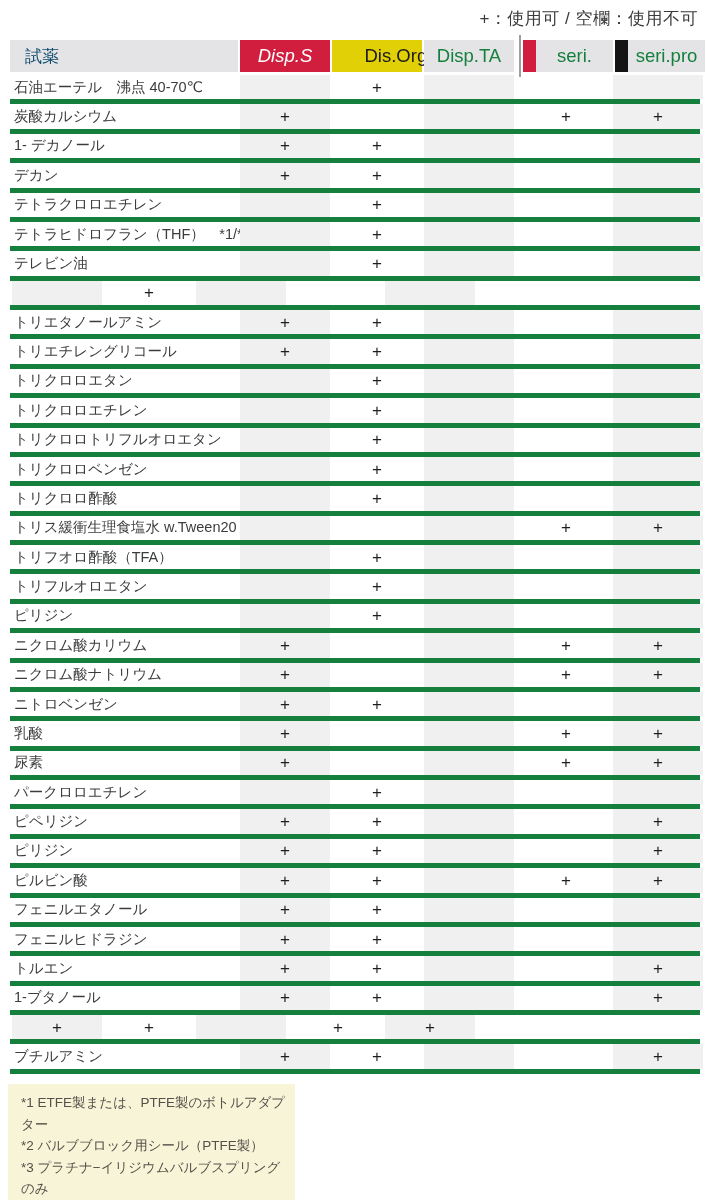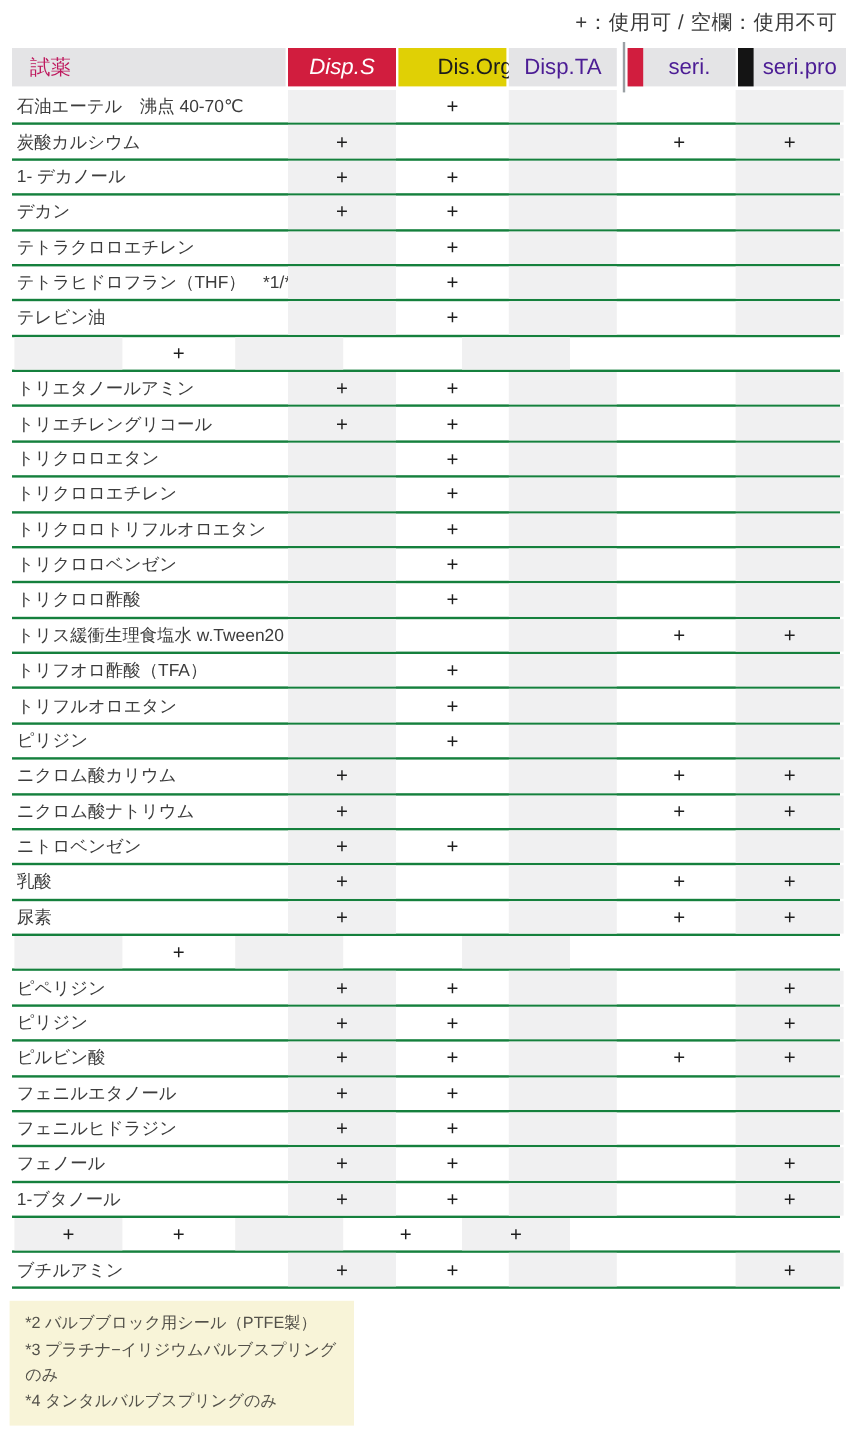--- a/index.html
+++ b/index.html
@@ -18,40 +18,40 @@
 
   
   .table{position:absolute;left:10px;top:40px;width:690px;}
   .header-row{display:flex;height:32px;position:relative;margin-bottom:3px;}
   .cell{box-sizing:border-box;}
   .name-cell{width:228px;flex:0 0 228px;display:flex;align-items:center;}
   .data-cell{width:90px;flex:0 0 90px;margin-left:2px;display:flex;align-items:center;justify-content:center;}
   .gap-left{margin-left:7px;}
 
   .header-name{
-    background:var(--hdr-gray,#e4e4e6);color:#be185d;
+    background:var(--hdr-gray,#e4e4e6);color:#0c4a6e;
     font-size:17px;padding-left:15px;
   }
-  .hdr{font-size:18.5px;color:#4c1d95;}
+  .hdr{font-size:18.5px;color:#15803d;}
   .hdr-red{background:var(--red,#d11d3e);color:#ffffff;font-style:italic;}
   .hdr-yellow{background:var(--yellow,#e0d005);color:#1c1c1c;padding-left:48px;}
   .hdr-gray{background:var(--hdr-gray,#e4e4e6);}
   .hdr-seri{position:relative;padding-left:13px;}
   .vbar{position:absolute;left:0;top:0;bottom:0;width:13px;display:block;}
   .vbar-red{background:var(--red,#d11d3e);}
   .vbar-black{background:#141414;}
   .hdr-divider{
     flex:0 0 2px;width:2px;height:42px;margin-left:5px;margin-top:-5px;
     background:#9aa0a4;
   }
 
   
   .row{
     display:flex;height:29.38px;align-items:center;
-    border-bottom:2px solid #15803d;box-sizing:border-box;
+    border-bottom:5px solid #15803d;box-sizing:border-box;
   }
   .body-name{font-size:14.5px;color:#3c3c3c;padding-left:4px;white-space:nowrap;}
   .band{background:var(--band-gray,#f0f0f1);height:100%;}
   .body-cell{height:100%;}
   .plus{font-size:17px;color:#1e1e1e;line-height:1;}
 
   
   .footnotes{
     position:absolute;left:8px;top:1084px;width:287px;
     background:var(--note-bg,#f8f4d8);
@@ -350,20 +350,21 @@
           <div class="cell data-cell body-cell"></div>
           <div class="cell data-cell body-cell band"></div>
           <div class="cell data-cell body-cell gap-left">
             <span class="plus">+</span>
           </div>
           <div class="cell data-cell body-cell band">
             <span class="plus">+</span>
           </div>
         </div>
         <div class="row">
+          <div class="cell name-cell body-name">パークロロエチレン</div>
           <div class="cell data-cell body-cell band"></div>
           <div class="cell data-cell body-cell">
             <span class="plus">+</span>
           </div>
           <div class="cell data-cell body-cell band"></div>
           <div class="cell data-cell body-cell gap-left"></div>
           <div class="cell data-cell body-cell band"></div>
         </div>
         <div class="row">
           <div class="cell name-cell body-name">ピペリジン</div>
@@ -427,21 +428,21 @@
             <span class="plus">+</span>
           </div>
           <div class="cell data-cell body-cell">
             <span class="plus">+</span>
           </div>
           <div class="cell data-cell body-cell band"></div>
           <div class="cell data-cell body-cell gap-left"></div>
           <div class="cell data-cell body-cell band"></div>
         </div>
         <div class="row">
-          <div class="cell name-cell body-name">フェノール</div>
+          <div class="cell name-cell body-name">トルエン</div>
           <div class="cell data-cell body-cell band">
             <span class="plus">+</span>
           </div>
           <div class="cell data-cell body-cell">
             <span class="plus">+</span>
           </div>
           <div class="cell data-cell body-cell band"></div>
           <div class="cell data-cell body-cell gap-left"></div>
           <div class="cell data-cell body-cell band">
             <span class="plus">+</span>
@@ -487,19 +488,20 @@
           <div class="cell data-cell body-cell band"></div>
           <div class="cell data-cell body-cell gap-left"></div>
           <div class="cell data-cell body-cell band">
             <span class="plus">+</span>
           </div>
         </div>
       </div>
   </div>
 
   <div class="footnotes">
+    <div>*1 ETFE製または、PTFE製のボトルアダプター</div>
     <div>*2 バルブブロック用シール（PTFE製）</div>
     <div>*3 プラチナ−イリジウムバルブスプリングのみ</div>
     <div>*4 タンタルバルブスプリングのみ</div>
 
   </div>
 
 </div>
 
 </body></html>

